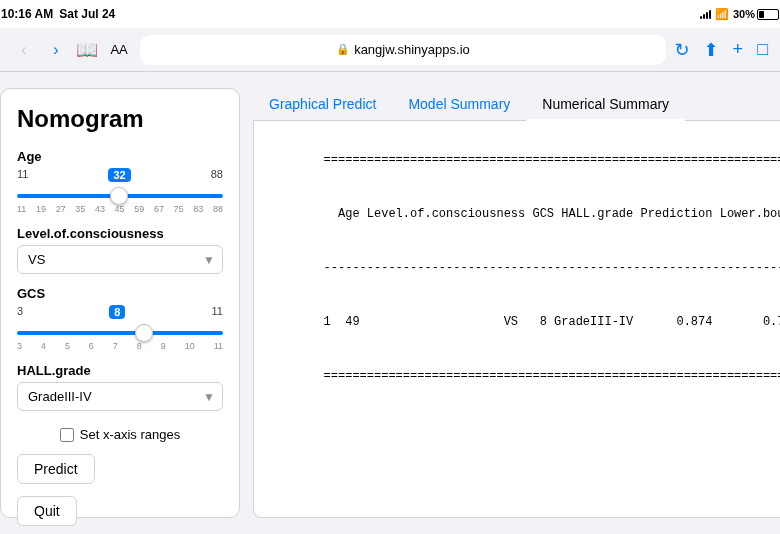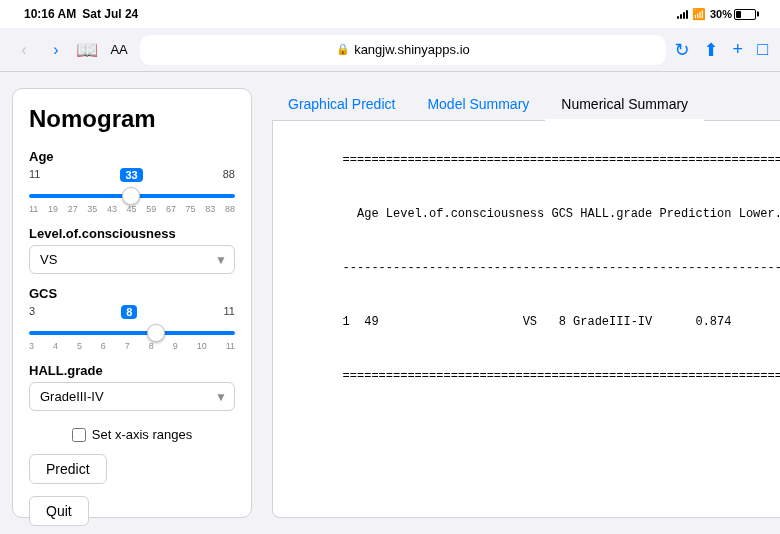--- a/index.html
+++ b/index.html
@@ -11,21 +11,21 @@
       overflow: hidden;
     }
 
     
     .status-bar {
       background: white;
       height: 28px;
       display: flex;
       align-items: center;
       justify-content: space-between;
-      padding: 0 24px;
+      padding: 0 1px;
       font-size: 12px;
       font-weight: 600;
       gap: 47px;
     }
     .status-left { display: flex; align-items: center; gap: 6px; }
     .status-right { display: flex; align-items: center; gap: 4px; font-size: 11px; }
     .signal-bars { display: flex; align-items: flex-end; gap: 1px; height: 10px; }
     .signal-bars span { background: black; width: 2px; border-radius: 1px; }
     .wifi-icon { font-size: 11px; }
     .battery-container { display: flex; align-items: center; gap: 2px; }
@@ -63,22 +63,22 @@
     }
     .lock-icon { color: #8e8e93; font-size: 11px; }
     .browser-actions { display: flex; align-items: center; gap: 14px; color: #007aff; font-size: 18px; }
     .browser-actions button {
       background: none; border: none; cursor: pointer; color: #007aff; font-size: 18px; padding: 0;
     }
 
     
     .main-content {
       display: flex;
-      padding: 16px 12px;
-      gap: 20px;
+      padding: 16px 0;
+      gap: 13px;
       height: calc(534px - 28px - 44px);
     }
 
     
     .left-panel {
       width: 240px;
       background: white;
       border-radius: 10px;
       padding: 16px;
       border: 1px solid #d1d1d6;
@@ -317,21 +317,21 @@
 
 <div class="main-content">
 
   <div class="left-panel">
     <div class="page-title">Nomogram</div>
 
     <div class="slider-section">
       <div class="field-label">Age</div>
       <div class="slider-bounds">
         <span>11</span>
-        <span class="slider-current-badge">33</span>
+        <span class="slider-current-badge">32</span>
         <span>88</span>
       </div>
       <div class="slider-container">
         <input type="range" min="11" max="88" value="49" style="">
       </div>
       <div class="slider-ticks">
         <span>11</span>
         <span>19</span>
         <span>27</span>
         <span>35</span>

